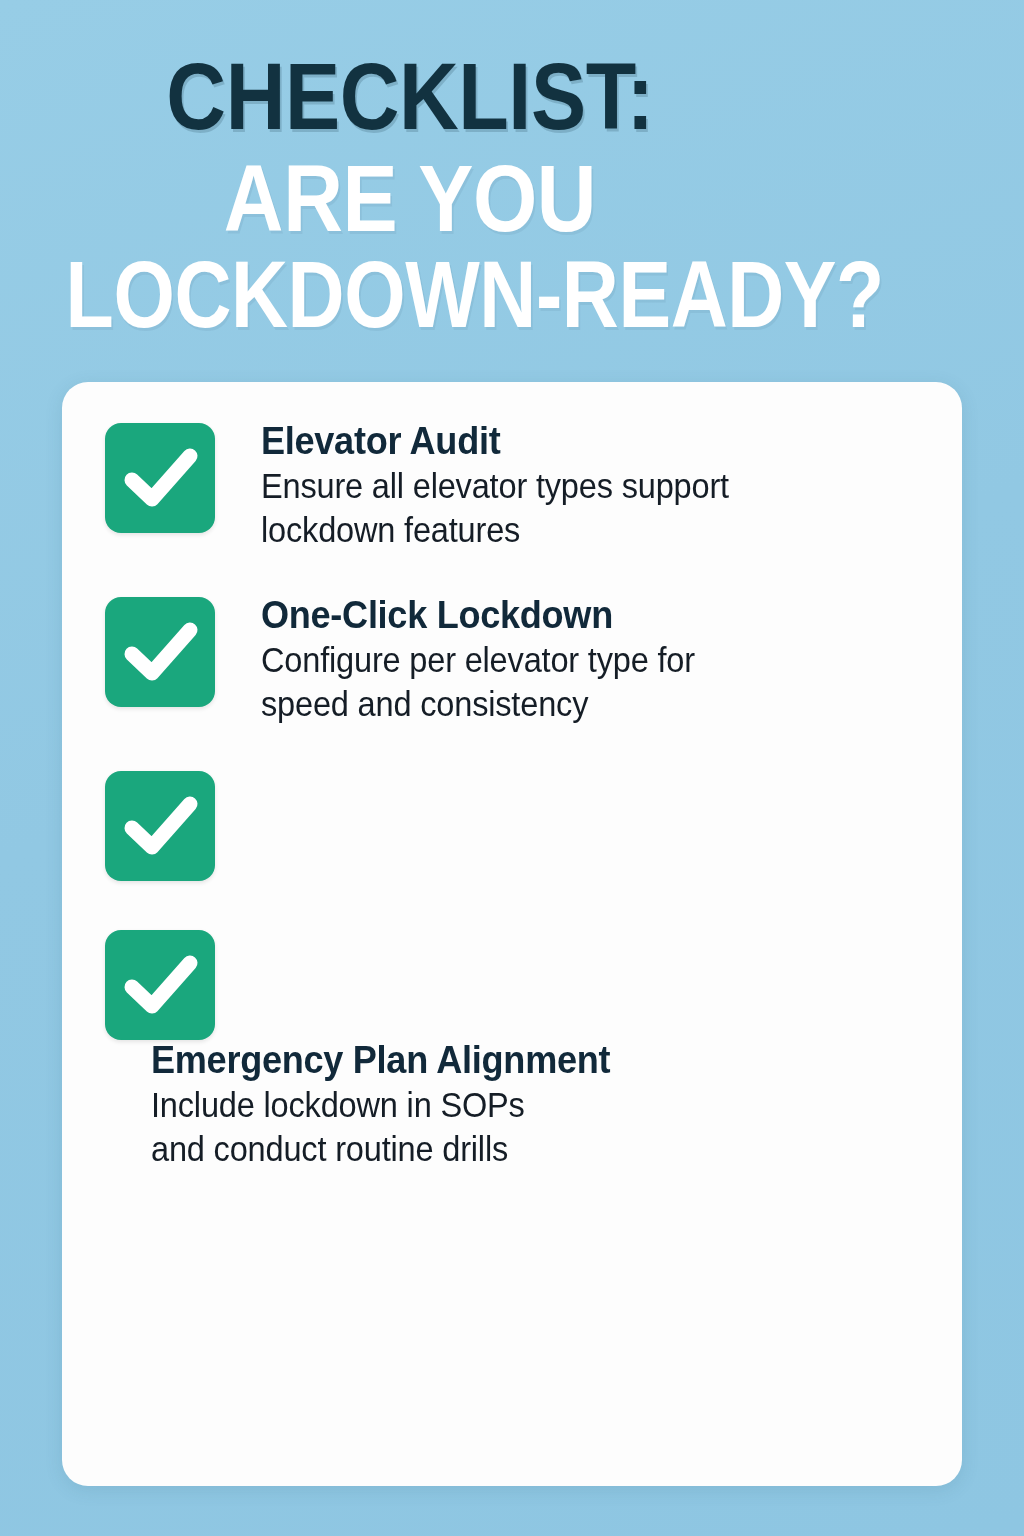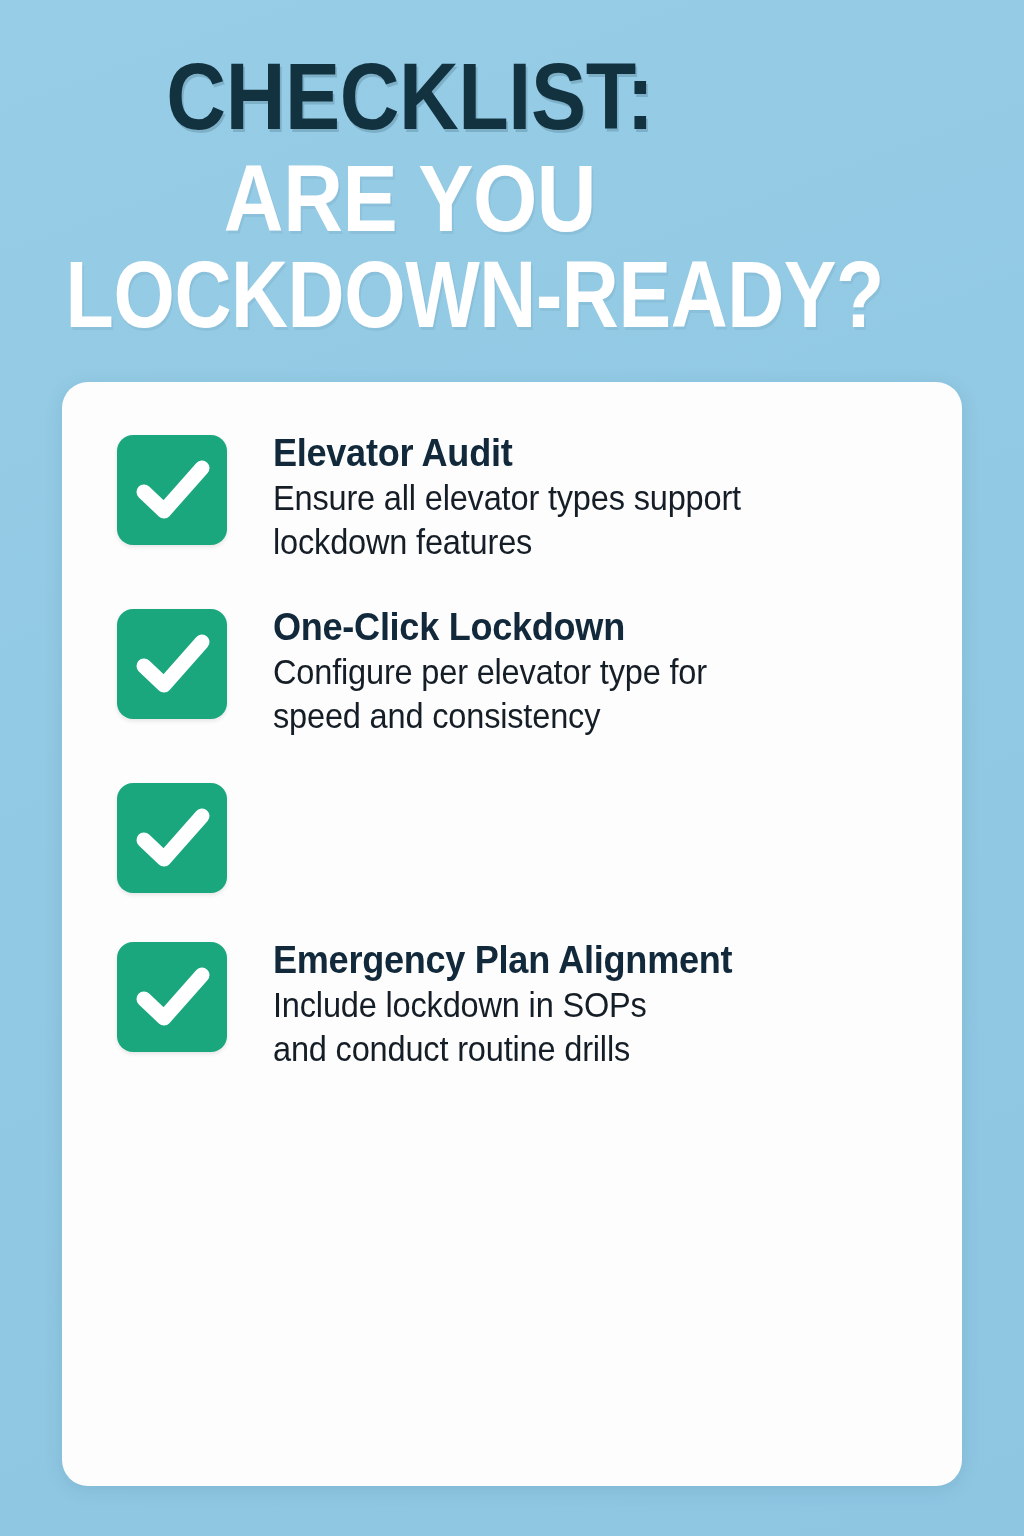--- a/index.html
+++ b/index.html
@@ -75,35 +75,35 @@
     height: 1104px;
     background: #fdfdfd;
     border-radius: 26px;
     box-shadow: 0 4px 18px rgba(40,90,115,0.13);
     box-sizing: border-box;
     padding: 39px 0 0 0;
   }
 
   .check-list {
     position: relative;
-    margin: 12px;
+    margin: 0;
     padding: 0;
     list-style: none;
   }
 
   .check-item {
     position: relative;
     display: flex;
     align-items: flex-start;
     padding: 0 38px 0 43px;
     margin-bottom: 44px;
     box-sizing: border-box;
   }
   .check-item.tight { margin-bottom: 47px; }
-  .check-item:last-child { margin-bottom: 0; }
+  .check-item:last-child { margin-bottom: 0; flex-direction: column; }
 
   .checkbox {
     flex: 0 0 auto;
     width: 110px;
     height: 110px;
     background: #1aa77d;
     border-radius: 16px;
     position: relative;
     box-shadow: 0 2px 4px rgba(0,0,0,0.10);
     margin-top: 2px;

